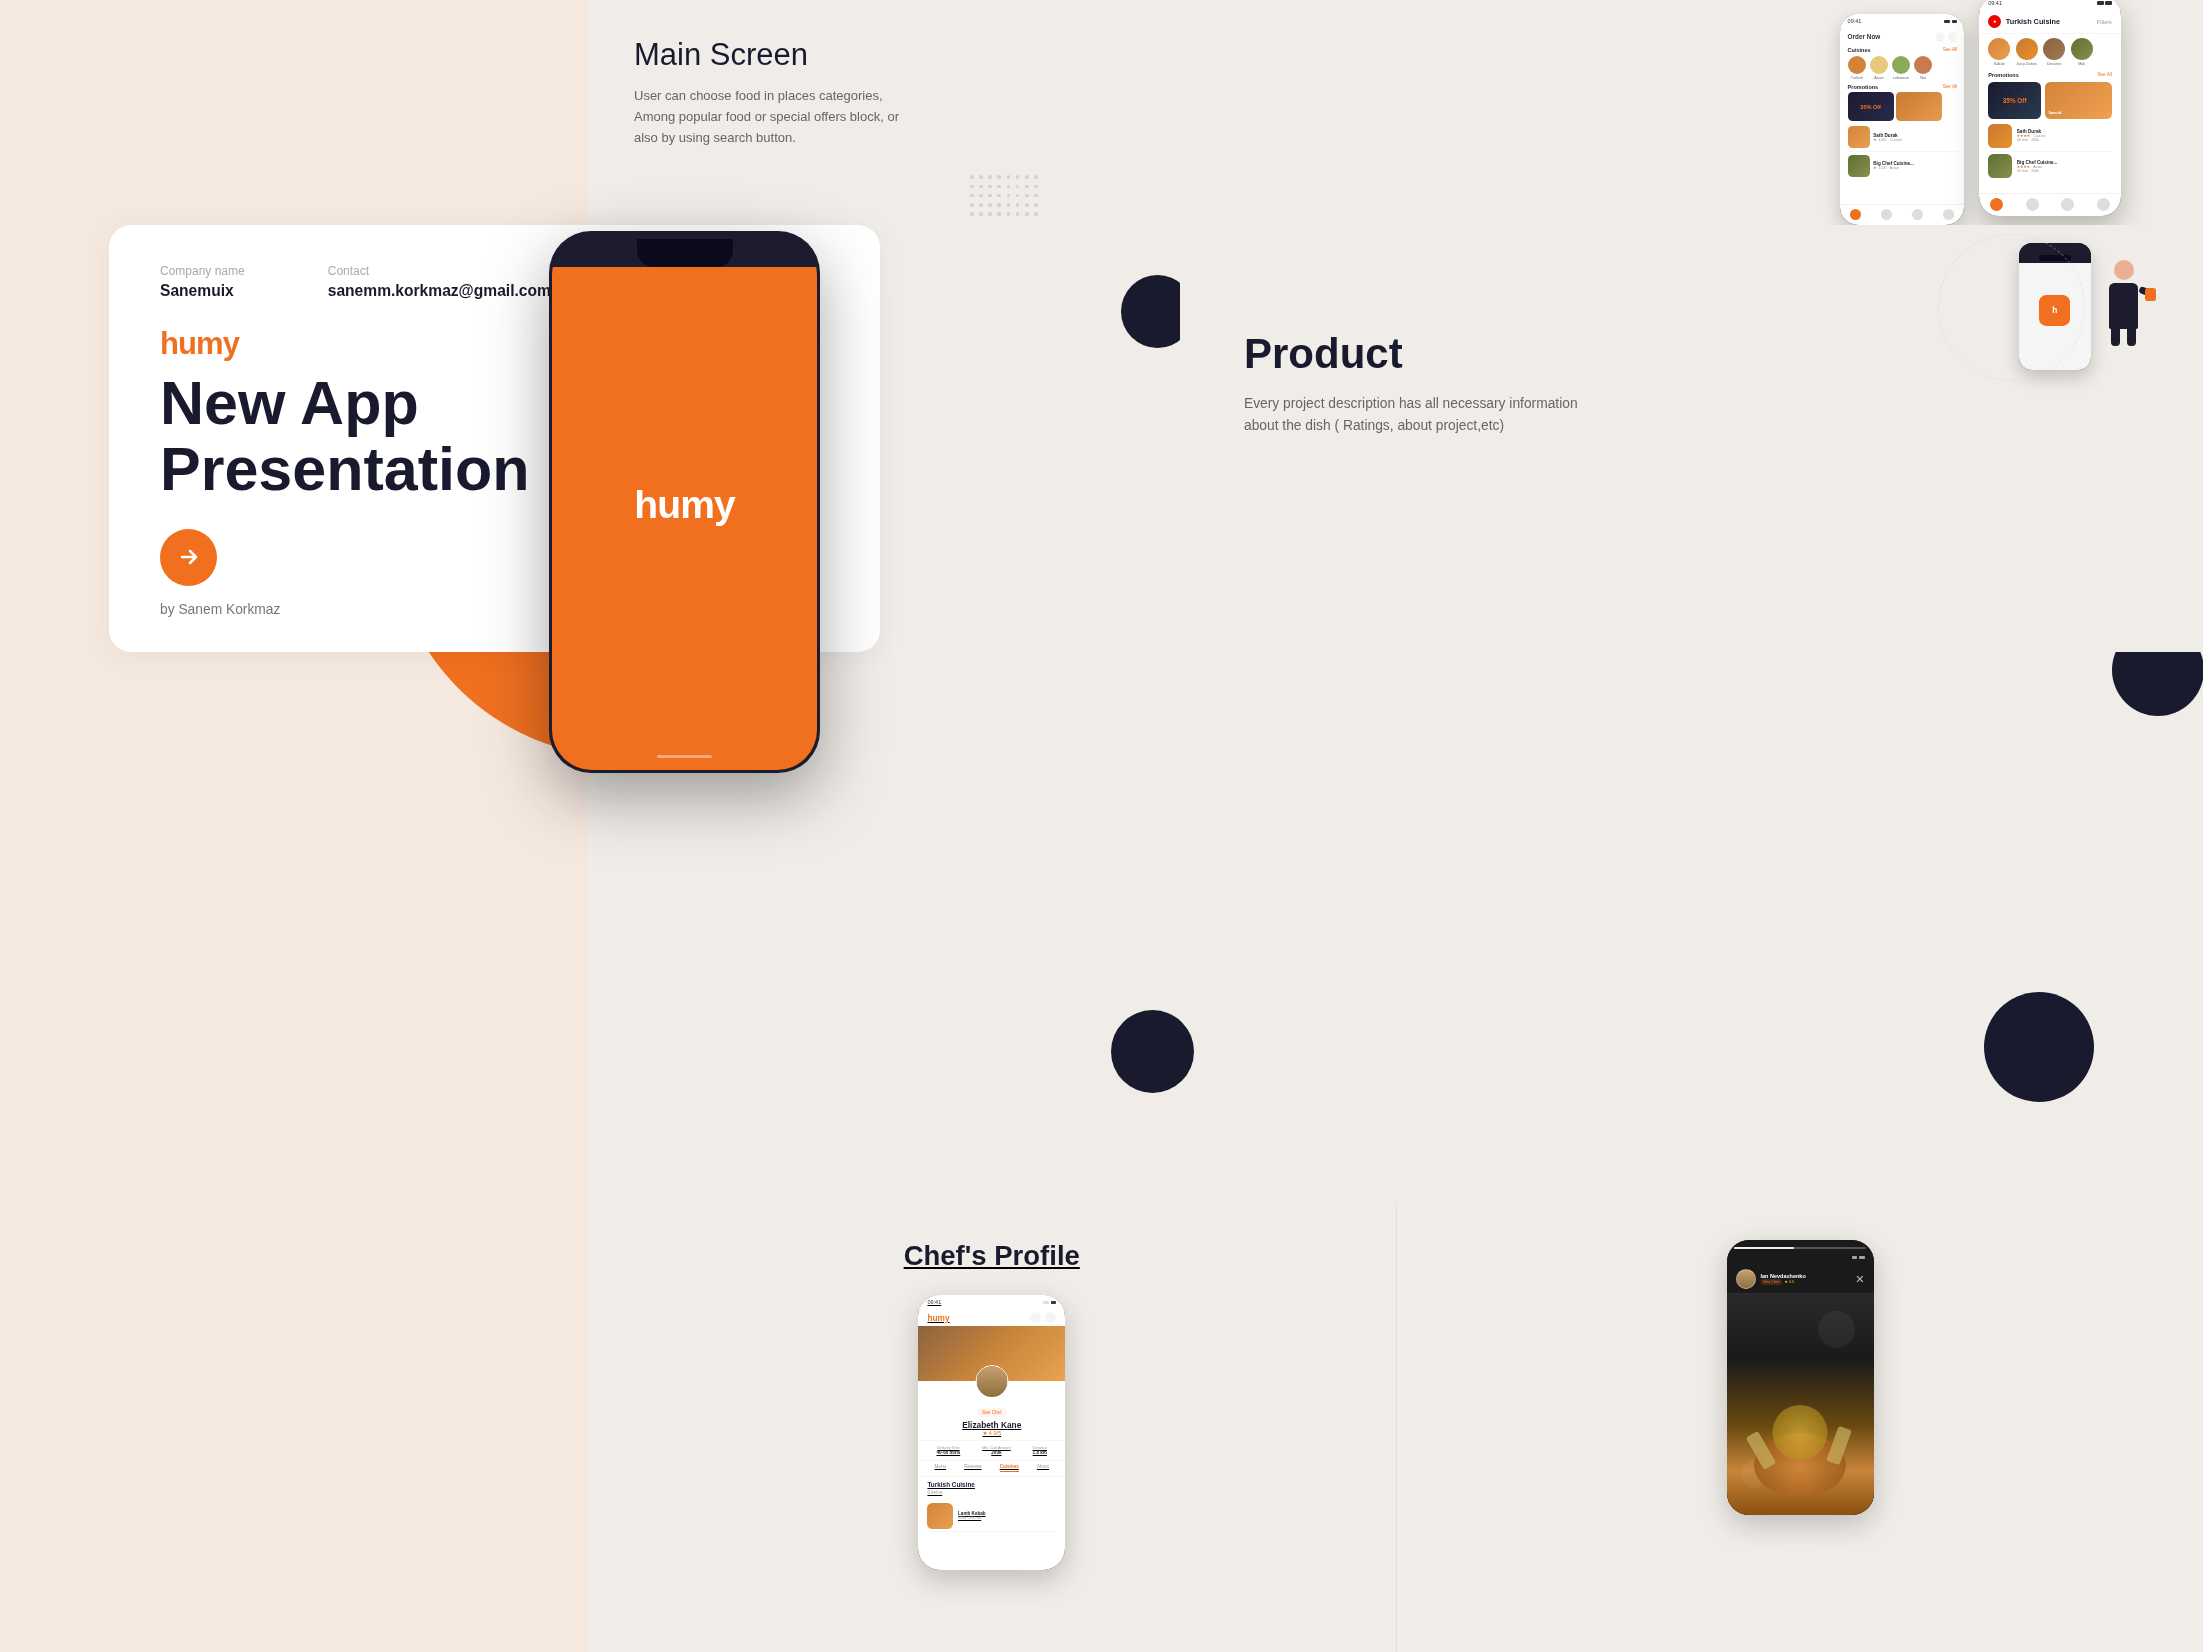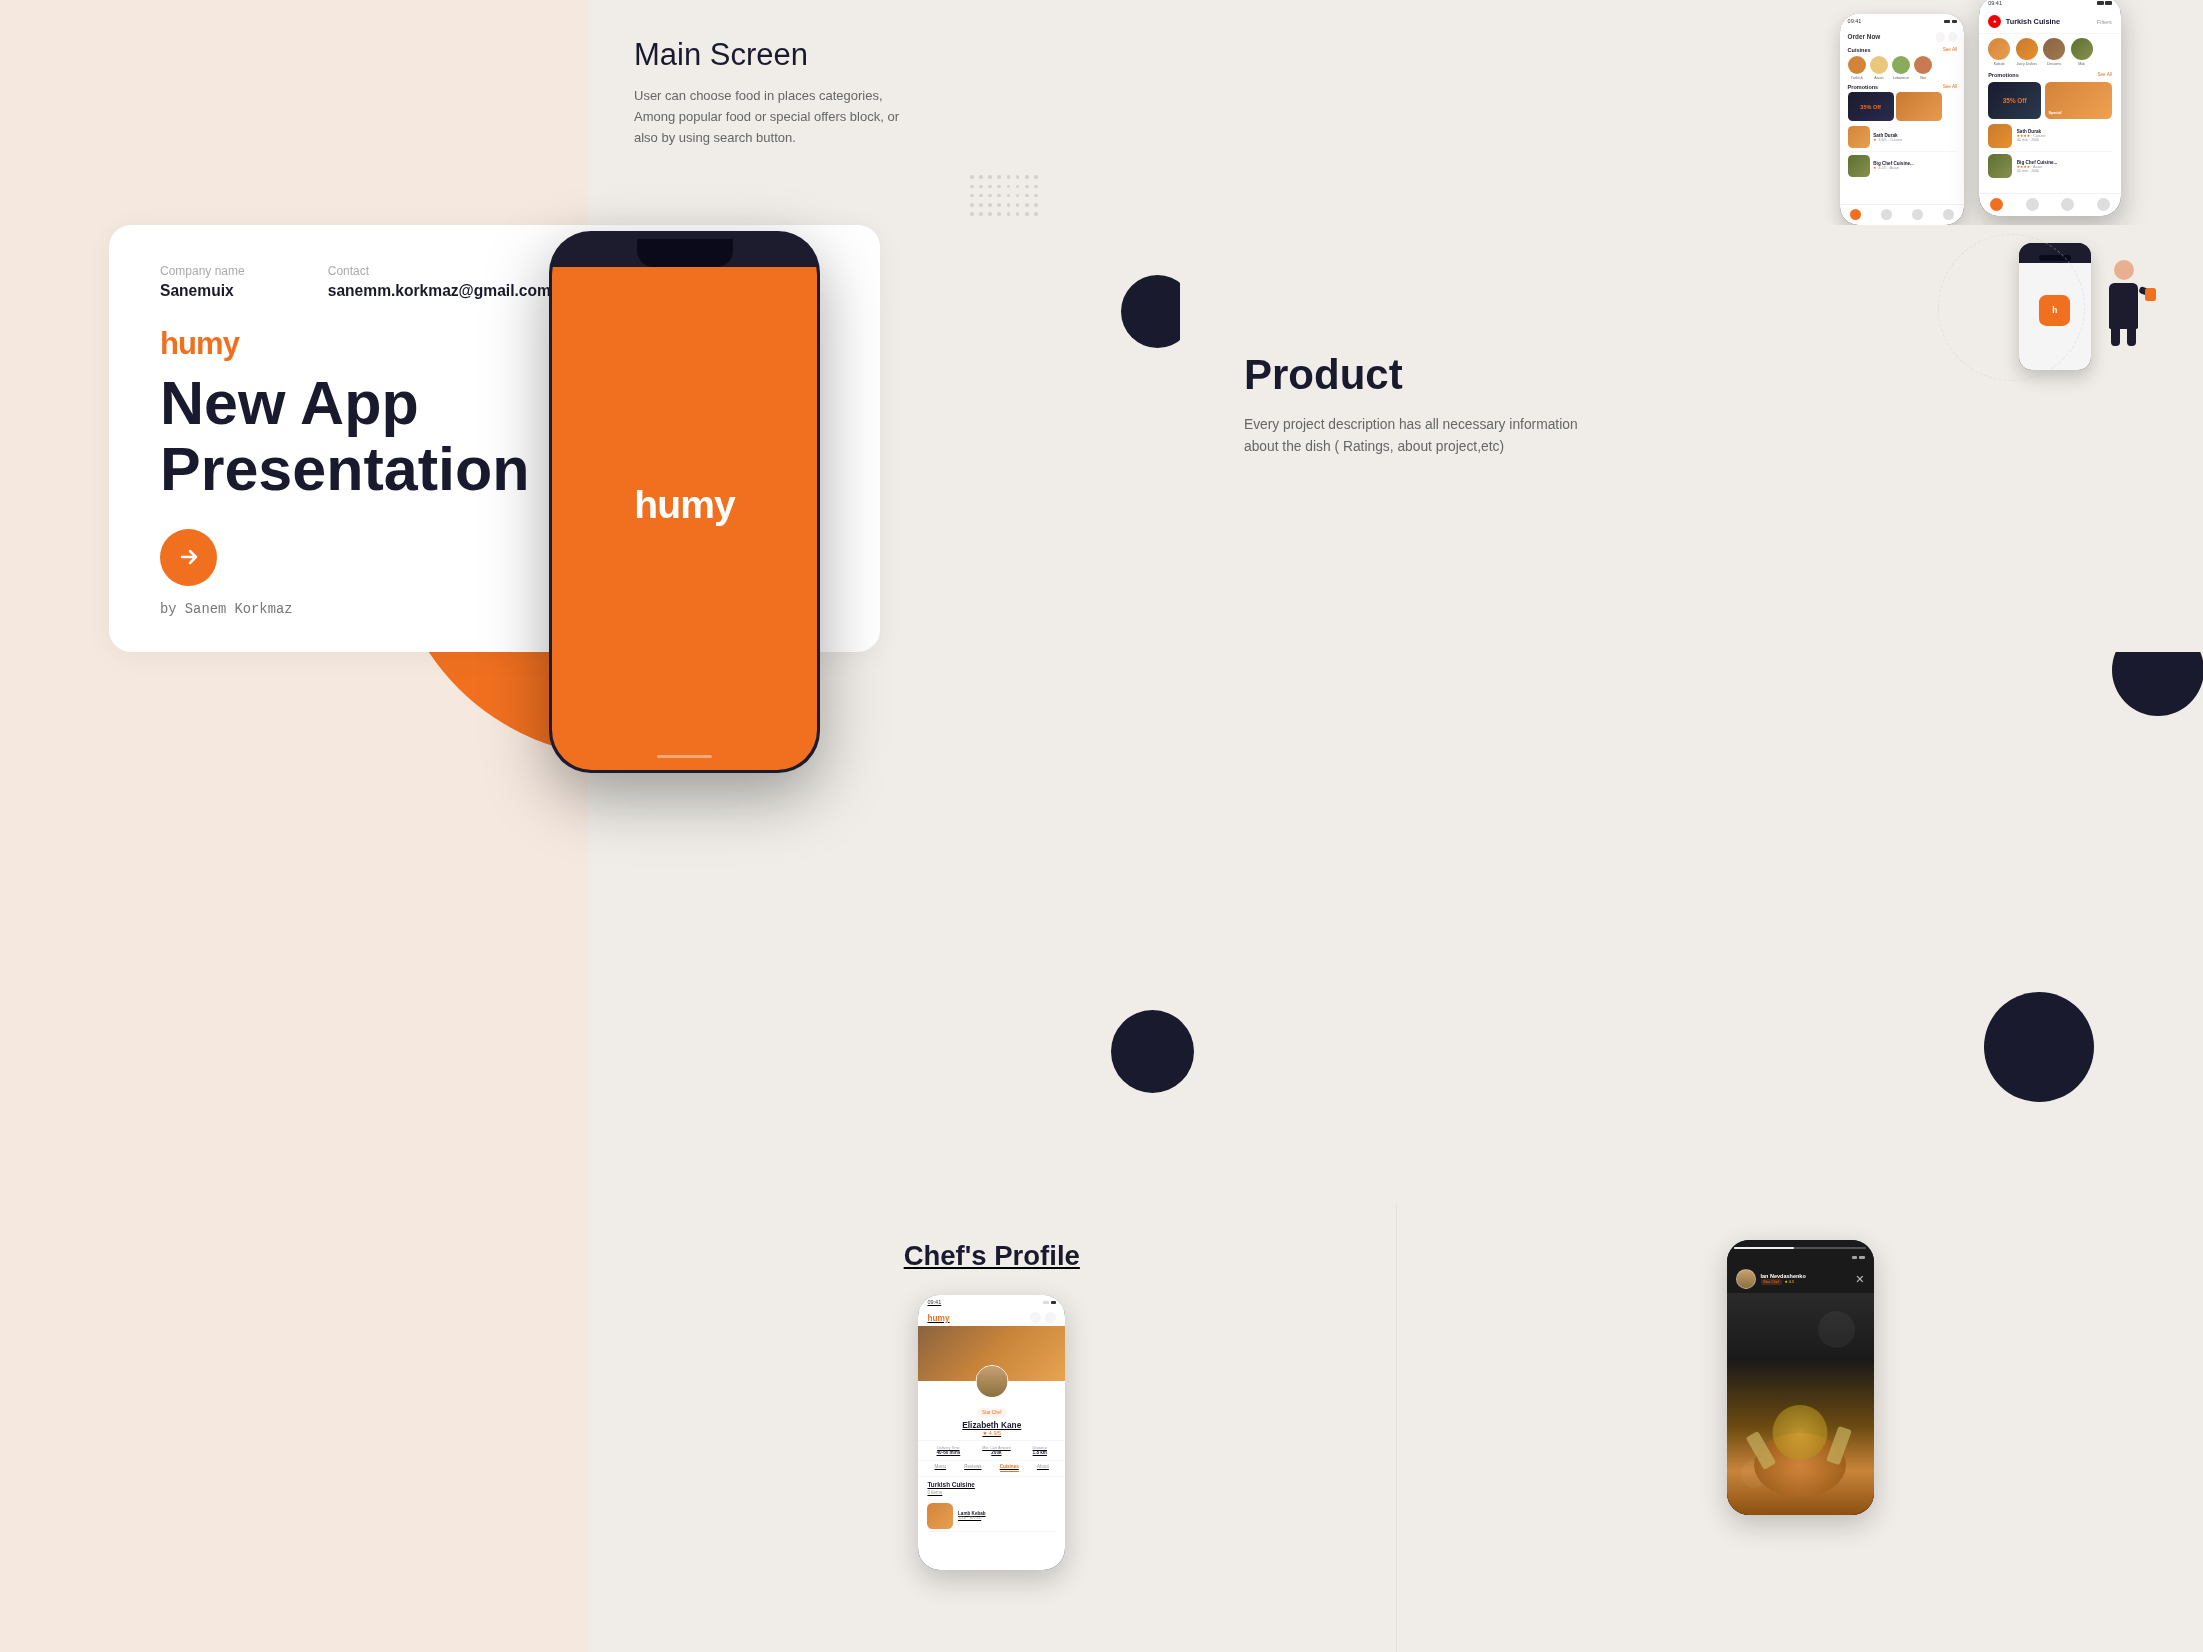--- a/index.html
+++ b/index.html
@@ -350,21 +350,21 @@
     <span>New App</span><br>
     <span>Presentation</span>
   </h1>
 
   <div style="width:57px;height:57px;background:#f07020;border-radius:50%;display:flex;align-items:center;justify-content:center;cursor:pointer;margin-bottom:16.5px;">
     <svg width="24" height="24" viewBox="0 0 24 24" fill="none">
       <path d="M5 12H19M19 12L13 6M19 12L13 18" stroke="white" stroke-width="2.5" stroke-linecap="round" stroke-linejoin="round"></path>
     </svg>
   </div>
 
-  <div style="font-size:13.8px;color:#777;font-family:Liberation Mono, monospace;">by Sanem Korkmaz</div>
+  <div style="font-size:13.8px;color:#777;">by Sanem Korkmaz</div>
 </div>
 
 <div style="position:absolute;left:549px;top:231px;width:271px;height:542px;background:#1c1c2e;border-radius:42px;z-index:15;box-shadow:0 23px 64px rgba(0,0,0,0.35);overflow:hidden;">
 
   <div style="position:absolute;inset:2.8px;background:#1c1c2e;border-radius:40px;overflow:hidden;display:flex;flex-direction:column;align-items:center;">
 
     <div style="width:96px;height:27.5px;background:#0a0a1a;border-radius:0 0 16.5px 16.5px;margin-top:5.5px;z-index:5;position:relative;flex-shrink:0;"></div>
 
     <div style="flex:1;width:100%;background:#f07020;display:flex;align-items:center;justify-content:center;">
       <span style="font-size:39px;font-weight:800;color:#ffffff;letter-spacing:-0.9px;">humy</span>
@@ -403,21 +403,21 @@
         <div style="position:absolute;bottom:-16.5px;right:1.8px;width:9.2px;height:18.4px;background:#1c1c2e;border-radius:0 0 3.7px 3.7px;"></div>
 
         <div style="position:absolute;right:-13.8px;top:4.6px;width:13px;height:7.3px;background:#1c1c2e;border-radius:3.7px;transform:rotate(20deg);"></div>
         <div style="position:absolute;right:-18.4px;top:4.6px;width:11px;height:13px;background:#f07020;border-radius:2.8px;"></div>
       </div>
     </div>
   </div>
 
   <div style="position:absolute;right:119px;top:9.2px;width:147px;height:147px;border-radius:50%;border:1.8px dashed #ccc;opacity:0.4;"></div>
 
-  <div style="margin-top:80px;">
+  <div style="margin-top:59px;">
     <h2 style="font-size:42px;font-weight:800;color:#1a1a2e;margin-bottom:14.7px;">Product</h2>
     <p style="font-size:13.8px;color:#666;line-height:1.65;max-width:349px;">Every project description has all necessary information about the dish ( Ratings, about project,etc)</p>
   </div>
 </div>
 
 <div style="position:absolute;bottom:0;left:588px;right:0;height:450px;background:#f0ede8;z-index:3;display:flex;">
 
   <div style="flex:1;padding:37px 46px;border-right:0.9px solid #e8e0d8;text-decoration:underline;">
     <h2 style="font-size:27.5px;font-weight:800;color:#1a1a2e;margin-bottom:23px;text-align:center;">Chef's Profile</h2>
 

